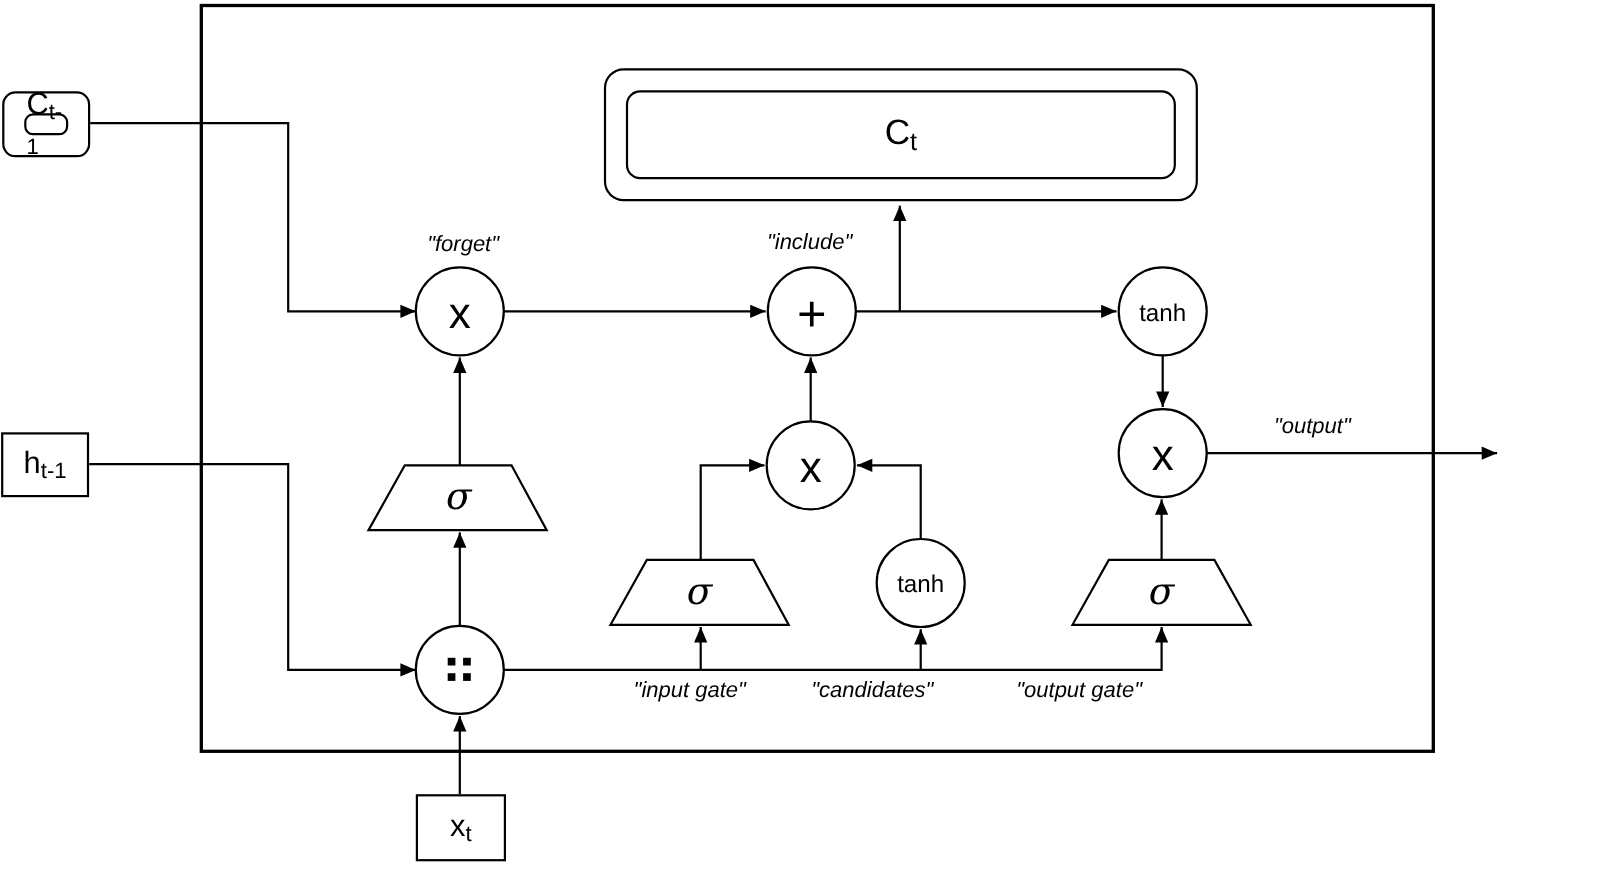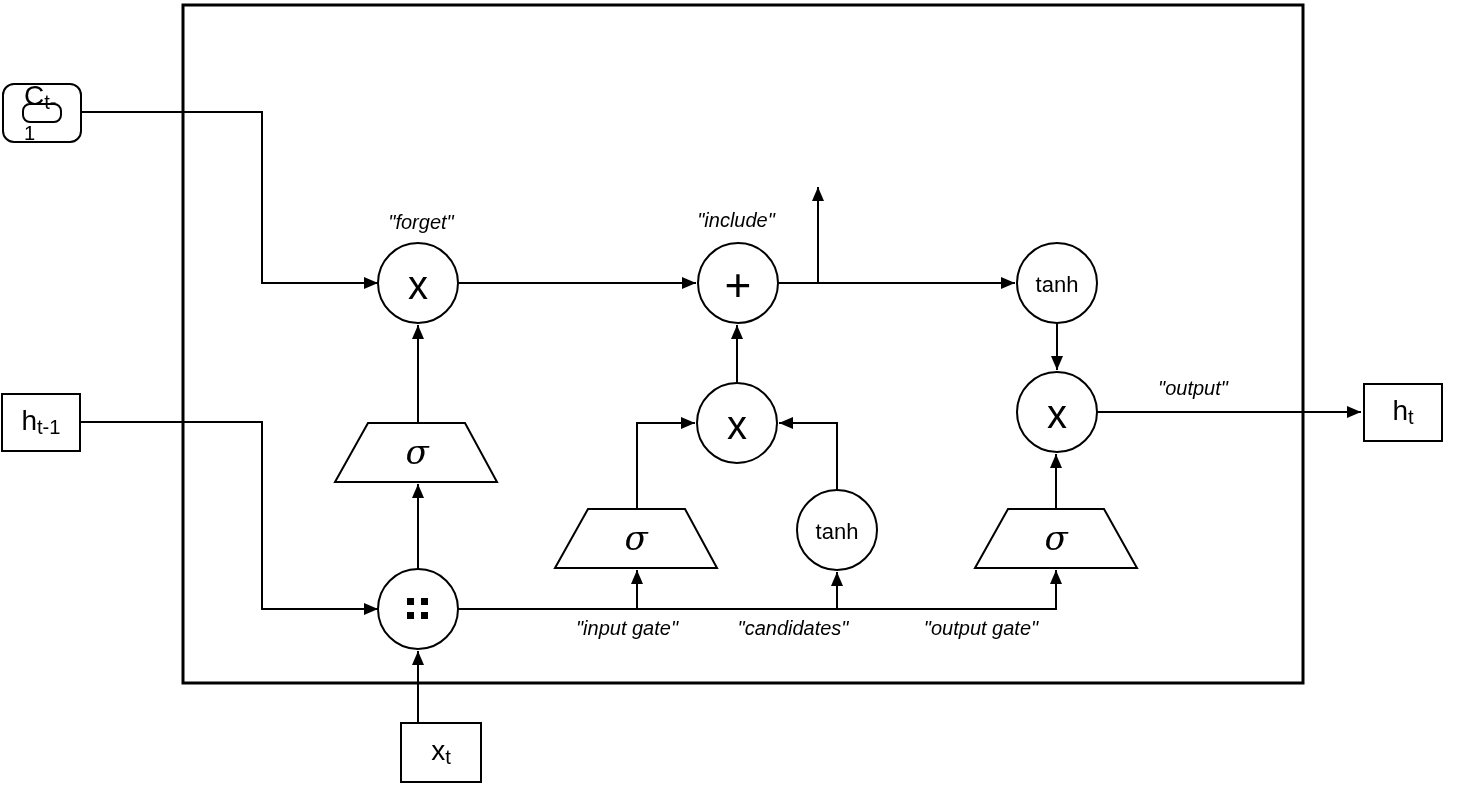--- a/index.html
+++ b/index.html
@@ -134,28 +134,30 @@
   <div class="dbl-outer" style="left:2px; top:83px; width:80px; height:60px; border-radius:12px;">
     <div class="dbl-inner" style="border-radius:8px;">
       <span class="var"><span>C</span><sub>t-1</sub></span>
     </div>
   </div>
 
   <div class="box" style="left:1px; top:393px; width:80px; height:59px;">
     <span class="var"><span>h</span><sub>t-1</sub></span>
   </div>
 
-  <div class="box" style="left:400px; top:722px; width:82px; height:61px;">
+  <div class="box" style="left:378px; top:722px; width:82px; height:61px;">
     <span class="var"><span>x</span><sub>t</sub></span>
   </div>
 
+  <div class="dbl-outer" style="left:549px; top:62px; width:540px; height:121px; border-radius:18px;">
+    <div class="dbl-inner" style="border-radius:13px;">
+      <span class="var-big"><span>C</span><sub>t</sub></span>
+    </div>
+  </div>
 
-  <div class="box" style="left:1363px; top:383px; width:80px; height:59px;">
-    <span class="var"><span>h</span><sub>t</sub></span>
-  </div>
 
   <div class="lbl" style="left:421px; top:211px;">"forget"</div>
   <div class="lbl" style="left:736px; top:209px;">"include"</div>
   <div class="lbl" style="left:1193px; top:377px;">"output"</div>
   <div class="lbl" style="left:627px; top:617px;">"input gate"</div>
   <div class="lbl" style="left:793px; top:617px;">"candidates"</div>
   <div class="lbl" style="left:981px; top:617px;">"output gate"</div>
 
 </div>
 

